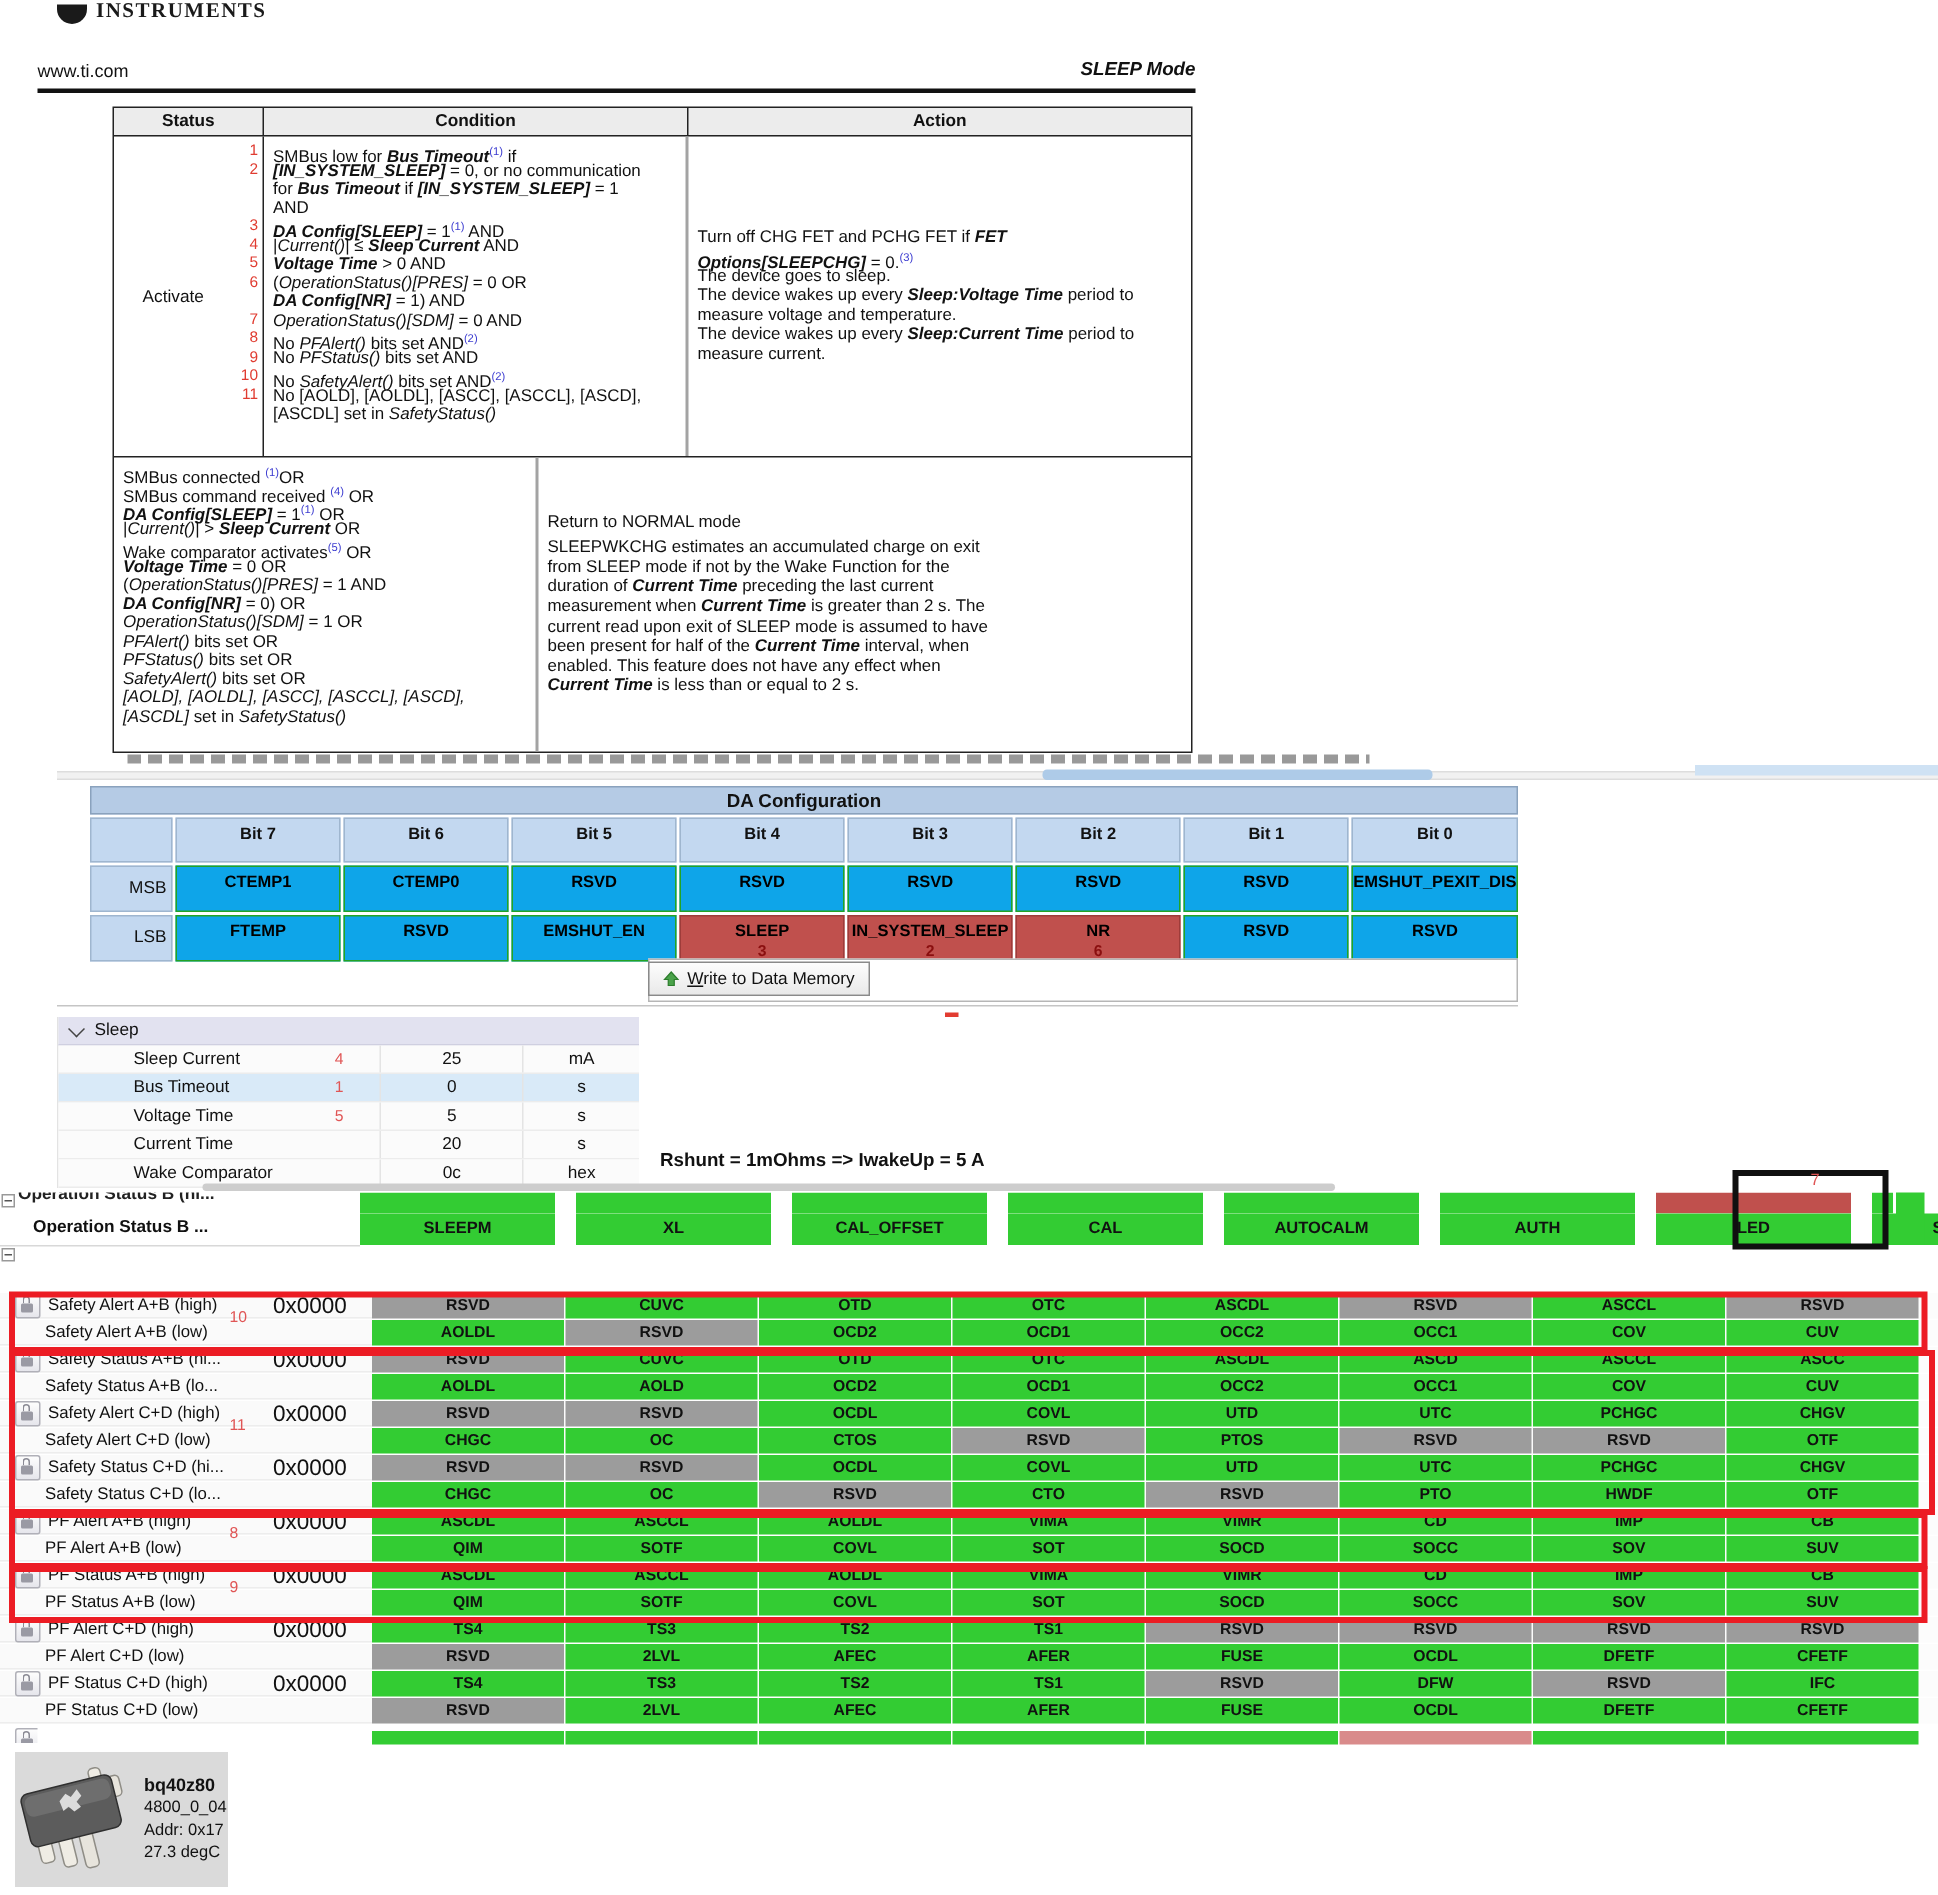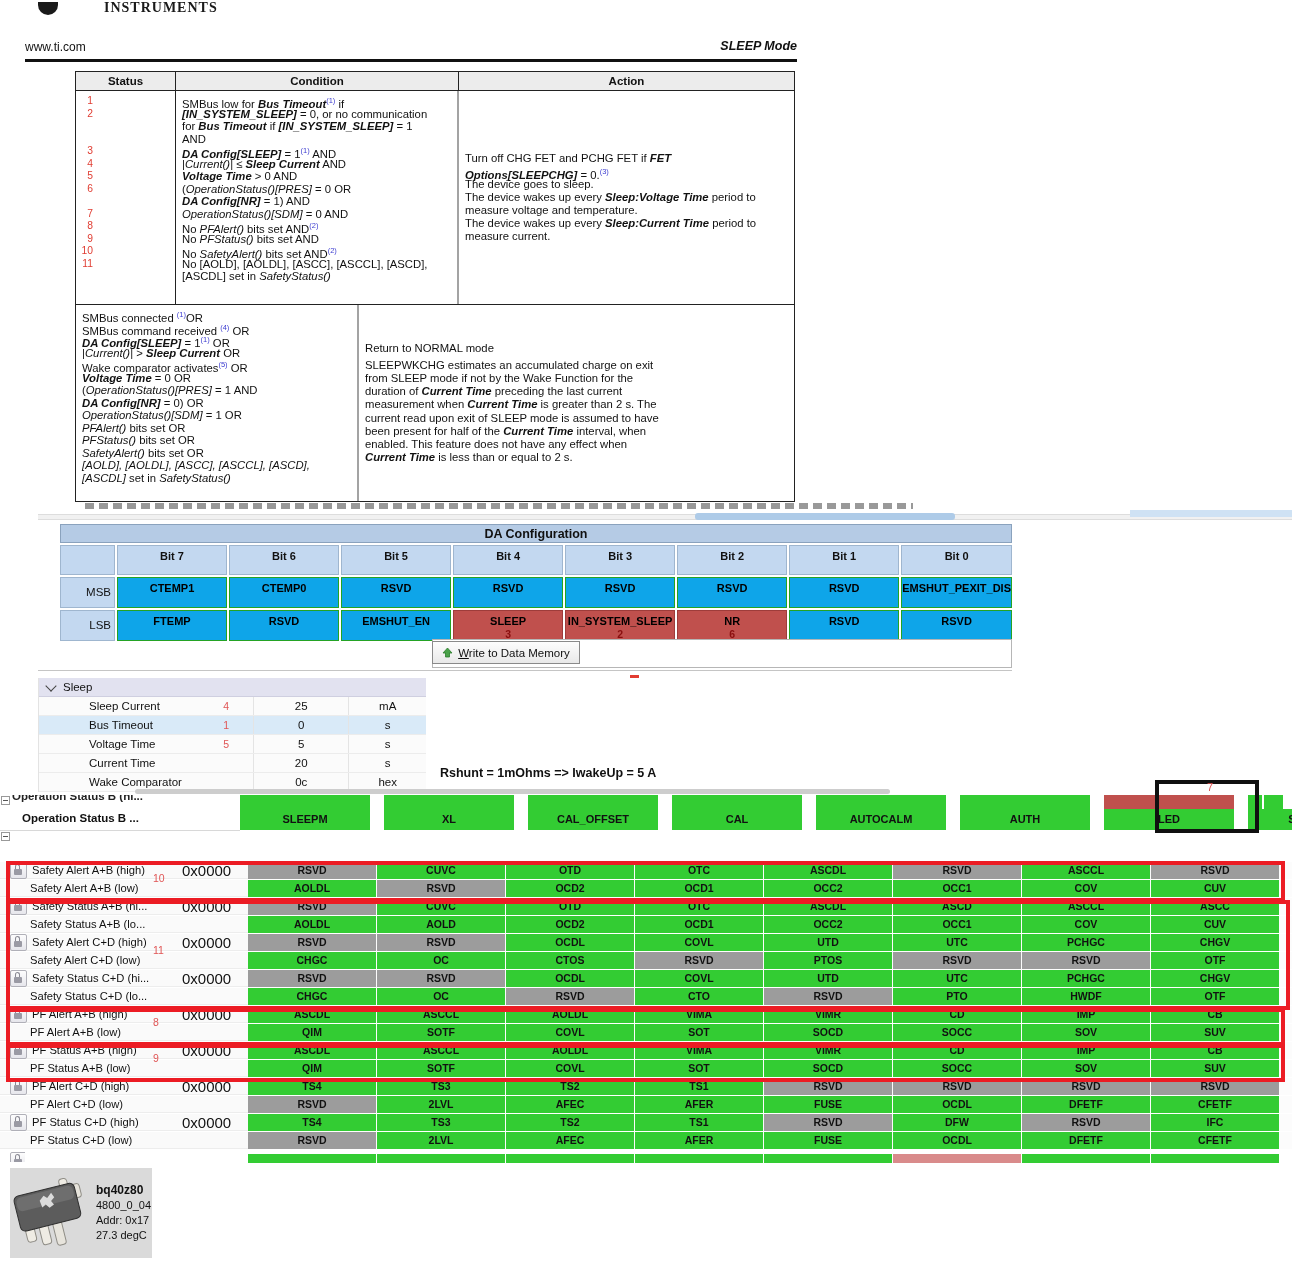--- a/index.html
+++ b/index.html
@@ -1,21 +1,21 @@
 <!DOCTYPE html>
 <html><head>
 <meta charset="utf-8">
 <style>
   html,body{margin:0;padding:0;background:#fff;}
   body{position:relative;width:1292px;height:1263px;overflow:hidden;
        font-family:"Liberation Sans","DejaVu Sans",sans-serif;color:#111;}
   .abs{position:absolute;}
 
   
-  #brand{left:38px;top:0;display:flex;align-items:center;gap:40px;}
+  #brand{left:38px;top:0;display:flex;align-items:flex-end;}
   #brand .bug{width:20px;height:13px;background:#1a1a1a;border-radius:0 0 10px 10px;margin-right:6px;}
   #brand .nm{font-family:"Liberation Serif","DejaVu Serif",serif;font-weight:bold;font-size:14px;letter-spacing:1px;color:#1a1a1a;}
   #site{left:25px;top:40px;font-size:12px;}
   #pagetitle{left:580px;top:39px;width:217px;text-align:right;font-size:12.5px;font-style:italic;font-weight:600;}
   #rule{left:25px;top:59px;width:772px;height:3px;background:#111;}
 
   #doctable{left:75px;top:71px;width:720px;border:1px solid #222;box-sizing:border-box;font-size:11.3px;}
   .dt-hdr{display:flex;background:#ececec;border-bottom:1px solid #222;font-weight:bold;font-size:11.5px;}
   .dt-hdr>div{padding:3px 0;text-align:center;box-sizing:border-box;}
   .dt-row{display:flex;box-sizing:border-box;}
@@ -132,20 +132,21 @@
 
 <div class="abs" id="doctable">
   <div class="dt-hdr">
     <div style="width:100px;border-right:1px solid #222;">Status</div>
     <div style="width:283px;border-right:1px solid #222;">Condition</div>
     <div style="flex:1;">Action</div>
   </div>
   <div id="doc-rows">
       <div class="dt-row" style="height: 213px;">
         <div class="c-status">
+          <div class="st-label">Activate</div>
           <div class="st-nums">
             <div>1</div>
             <div>2</div>
             <div></div>
             <div></div>
             <div>3</div>
             <div>4</div>
             <div>5</div>
             <div>6</div>
             <div></div>

